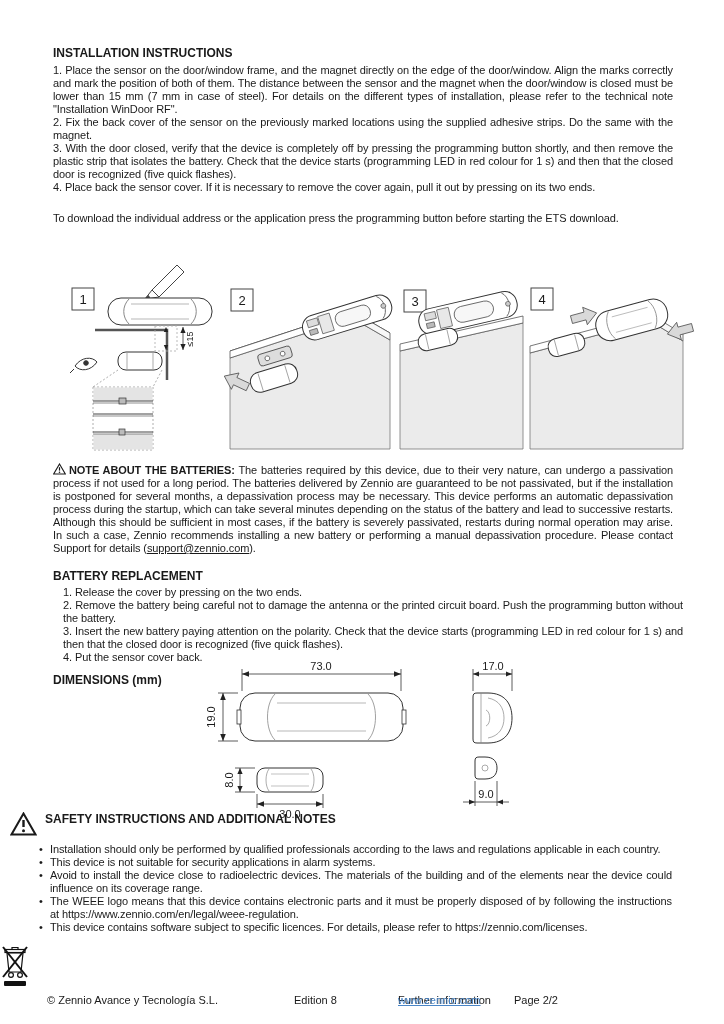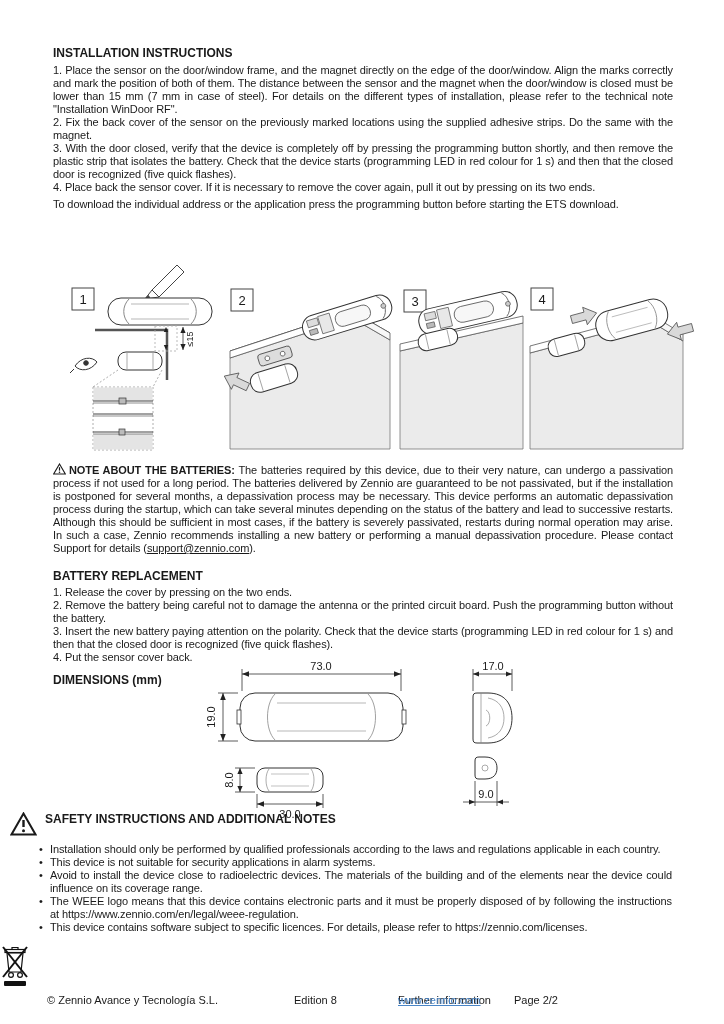--- a/index.html
+++ b/index.html
@@ -10,25 +10,25 @@
   .abs{position:absolute;}
   h1,h2{font-size:12px;font-weight:bold;margin:0;letter-spacing:0;}
   .para{font-size:11px;line-height:13px;text-align:justify;letter-spacing:-0.1px;}
   .para p{margin:0;}
   .oneline{text-align:left;}
   .note-lead{font-weight:bold;}
   a.doclink{color:#1a1a1a;text-decoration:underline;}
   .warn-inline{display:inline-block;vertical-align:-1px;margin-right:3px;}
   #install-heading{left:53px;top:46px;}
   #install-steps{left:53px;top:64px;width:620px;}
-  #download-note{left:53px;top:198px;width:620px;}
+  #download-note{left:53px;top:212px;width:620px;}
   #fig-install{left:55px;top:263px;}
   #battery-note{left:53px;top:463px;width:620px;}
   #battery-heading{left:53px;top:569px;}
-  #battery-steps{left:53px;top:586px;width:620px;}
+  #battery-steps{left:63px;top:586px;width:620px;}
   #dimensions-heading{left:53px;top:673px;}
   #fig-dimensions{left:193px;top:658px;}
   #safety-head{left:10px;top:812px;display:flex;align-items:flex-start;}
   #safety-head h2{margin-left:8px;margin-bottom:2px;}
   #safety-bullets{left:38px;top:843px;width:634px;list-style:none;margin:0;padding:0;}
   #safety-bullets li{position:relative;padding-left:12px;font-size:11px;line-height:13px;text-align:justify;letter-spacing:-0.1px;}
   #safety-bullets li::before{content:"•";position:absolute;left:1px;top:0;}
   #weee{left:2px;top:942px;}
   #footer{left:0;top:994px;width:609px;height:16px;font-size:11px;}
   #footer span,#footer a{position:absolute;white-space:nowrap;}

